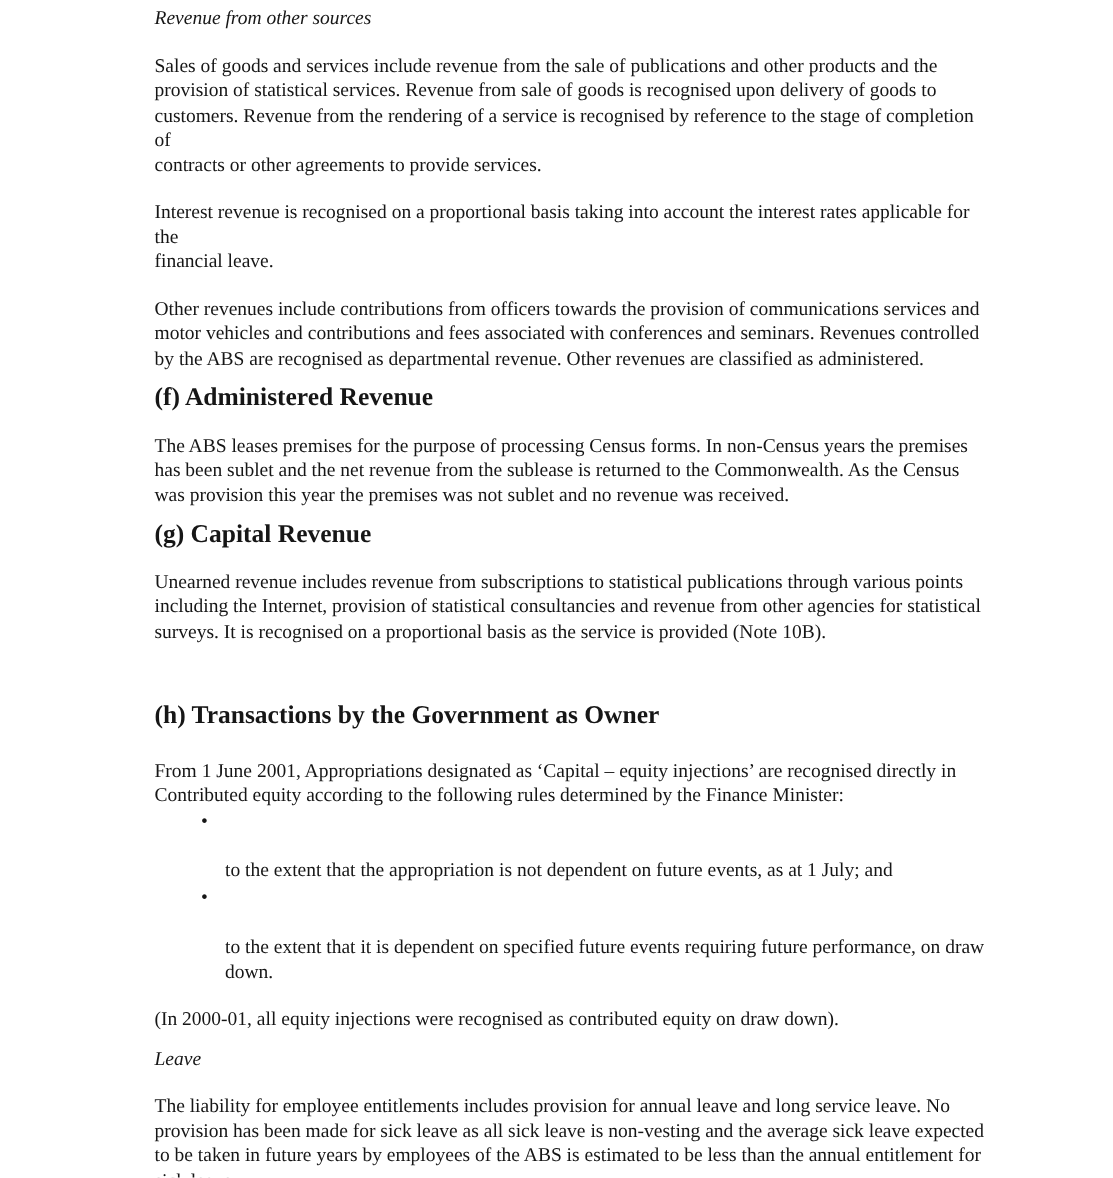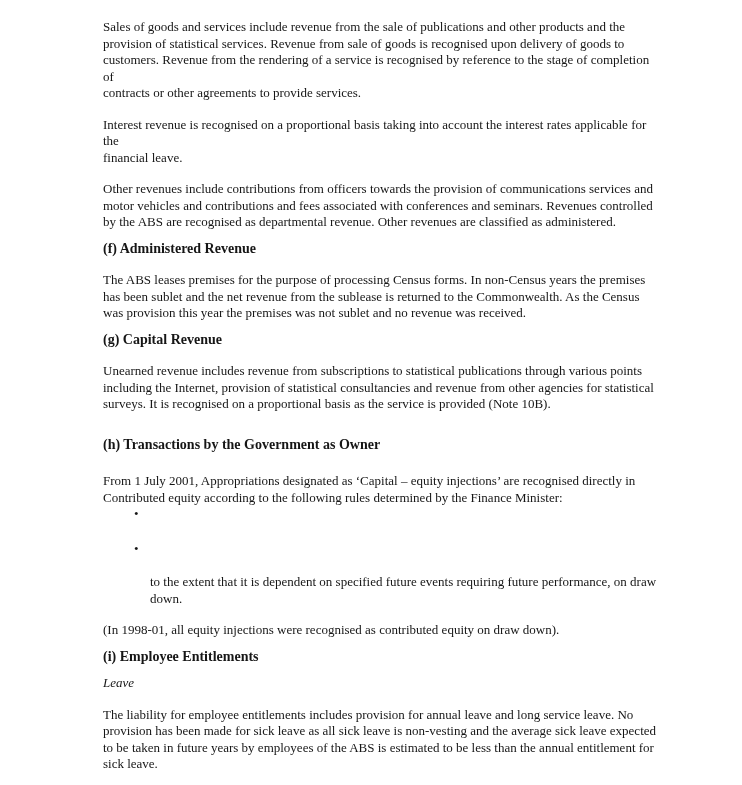--- a/index.html
+++ b/index.html
@@ -28,24 +28,24 @@
     white-space: pre-line;
   }
   .h-italic {
     font-style: italic;
     font-weight: normal;
     font-size: 13px;
     margin: 0 0 10px 0;
   }
   .h-bold {
     font-weight: bold;
-    font-size: 14px;
+    font-size: 17px;
     margin: 0 0 10px 0;
   }
-  .gap-before { margin-top: 24px; }
+  .gap-before { margin-top: 40px; }
   .gap-after  { margin-bottom: 20px; }
   .no-gap     { margin-bottom: 0; }
   ul.bullets {
     list-style: none;
     margin: 0;
     padding: 0;
   }
   ul.bullets li {
     position: relative;
     padding-left: 47px;
@@ -56,20 +56,21 @@
     position: absolute;
     left: 31px;
     top: 0;
   }
 </style>
 </head>
 <body>
 
 <div class="page">
 
+  <p class="h-italic">Revenue from other sources</p>
 
   <p class="para">Sales of goods and services include revenue from the sale of publications and other products and the
 provision of statistical services. Revenue from sale of goods is recognised upon delivery of goods to
 customers. Revenue from the rendering of a service is recognised by reference to the stage of completion of
 contracts or other agreements to provide services.</p>
 
   <p class="para">Interest revenue is recognised on a proportional basis taking into account the interest rates applicable for the
 financial leave.</p>
 
 
@@ -84,38 +85,38 @@
 was provision this year the premises was not sublet and no revenue was received.</p>
 
   <p class="h-bold">(g) Capital Revenue</p>
 
   <p class="para">Unearned revenue includes revenue from subscriptions to statistical publications through various points
 including the Internet, provision of statistical consultancies and revenue from other agencies for statistical
 surveys. It is recognised on a proportional basis as the service is provided (Note 10B).</p>
 
   <p class="h-bold gap-before gap-after">(h) Transactions by the Government as Owner</p>
 
-  <p class="para no-gap">From 1 July 2001, Appropriations designated as ‘Capital – equity injections’ are recognised directly in
+  <p class="para no-gap">From 1 June 2001, Appropriations designated as ‘Capital – equity injections’ are recognised directly in
 Contributed equity according to the following rules determined by the Finance Minister:</p>
 
   <ul class="bullets">
     <li>
       <span class="bullet-dot">•</span>
+      <span>to the extent that the appropriation is not dependent on future events, as at 1 July; and</span>
     </li>
     <li>
       <span class="bullet-dot">•</span>
       <span>to the extent that it is dependent on specified future events requiring future performance, on draw
 down.</span>
     </li>
   </ul>
 
-  <p class="para">(In 1998-01, all equity injections were recognised as contributed equity on draw down).</p>
+  <p class="para">(In 2000-01, all equity injections were recognised as contributed equity on draw down).</p>
 
 
-  <p class="h-bold">(i) Employee Entitlements</p>
 
   <p class="h-italic">Leave</p>
 
   <p class="para">The liability for employee entitlements includes provision for annual leave and long service leave.  No
 provision has been made for sick leave as all sick leave is non-vesting and the average sick leave expected
 to be taken in future years by employees of the ABS is estimated to be less than the annual entitlement for
 sick leave.</p>
 
 </div>
 

